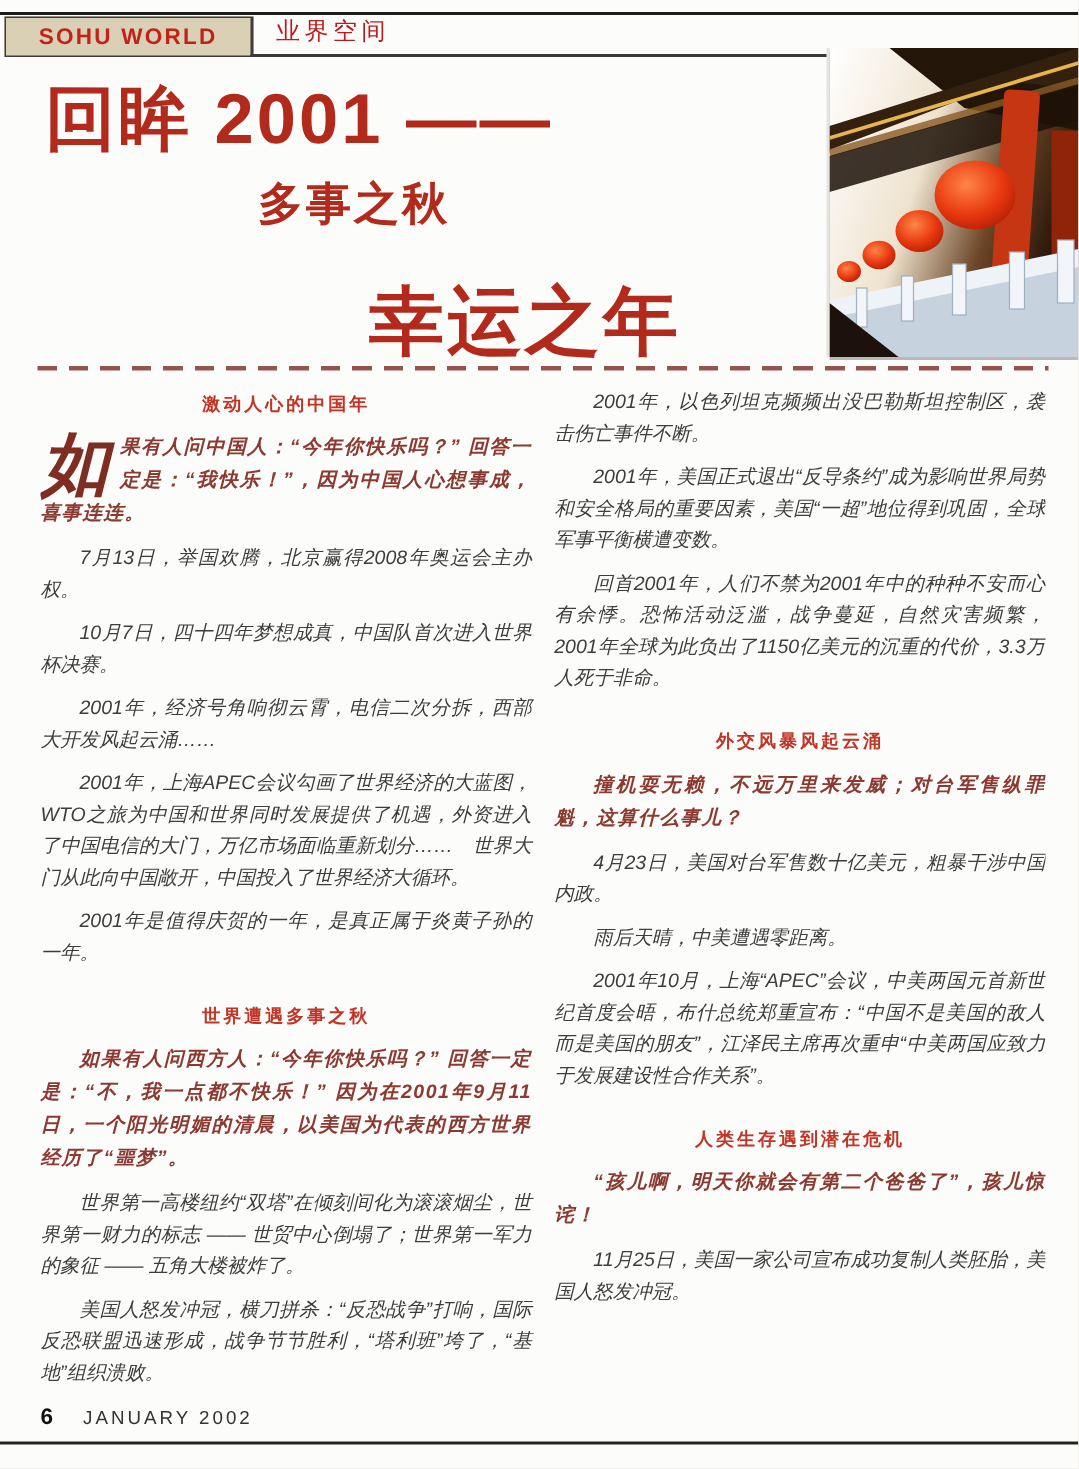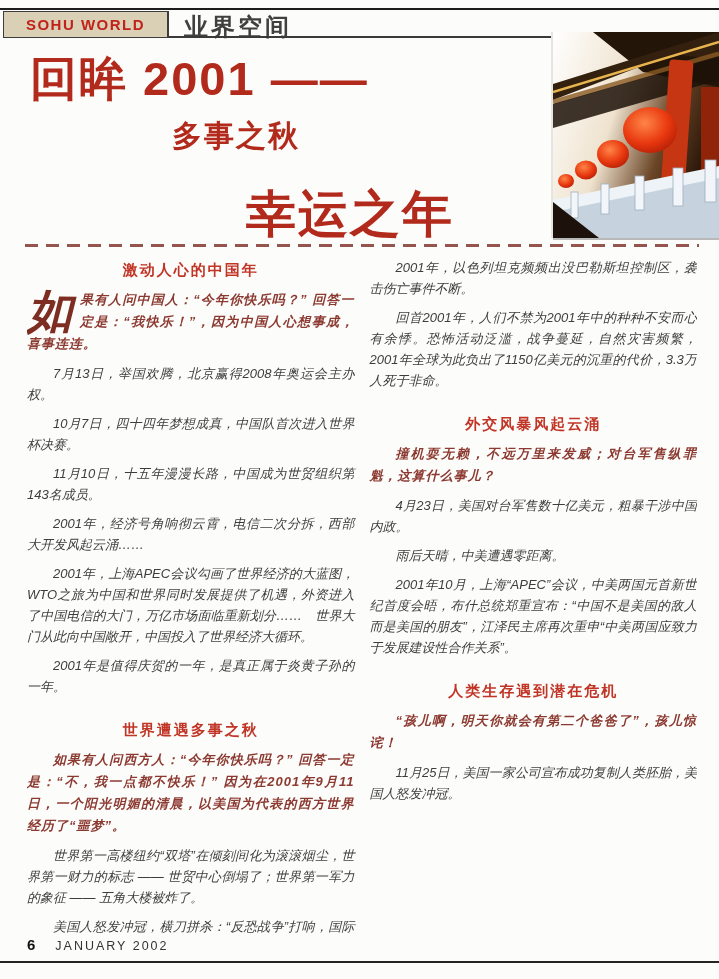--- a/index.html
+++ b/index.html
@@ -10,22 +10,22 @@
   }
   
   .rule-top{position:absolute;left:0;right:0;top:8px;height:2px;background:#1c1c1c;}
   .brand-box{
     position:absolute;left:3px;top:11px;width:163px;height:25px;
     background:#d9d0b5;border:1px solid #3c3c3c;border-right-width:2px;
     display:flex;align-items:center;justify-content:center;
   }
   .brand-box span{font-weight:bold;font-size:15px;letter-spacing:1.5px;color:#c2221a;}
   .section-title{
-    position:absolute;left:184px;top:11px;font-size:24px;font-weight:bold;
-    color:#404040;letter-spacing:3px;
+    position:absolute;left:184px;top:11px;font-size:16px;font-weight:normal;
+    color:#b91c1c;letter-spacing:3px;
   }
   .rule-mid{position:absolute;left:167px;right:0;top:36px;height:2px;background:#3a3a3a;}
   
   .t-line{position:absolute;font-weight:bold;color:#b22a1b;letter-spacing:2px;white-space:nowrap;}
   .t1{left:30px;top:48px;font-size:47px;}
   .t2{left:172px;top:116px;font-size:30px;}
   .t3{left:246px;top:181px;font-size:50px;}
   
   .photo{
     position:absolute;left:553px;top:32px;width:166px;height:206px;
@@ -37,21 +37,21 @@
     position:absolute;left:25px;right:20px;top:244px;height:3px;
     background:repeating-linear-gradient(90deg,#96544e 0 13px,transparent 13px 21px);
   }
   
   .cols{
     position:absolute;left:27px;right:22px;top:257px;bottom:44px;
     display:flex;gap:15px;overflow:hidden;
   }
   .col{flex:1;min-width:0;}
   .sec-h{
-    text-align:center;font-weight:bold;color:#c13527;font-size:15px;
+    text-align:center;font-weight:bold;color:#c13527;font-size:12px;
     letter-spacing:2px;margin:4px 0 9px 0;
   }
   .sec-h.gap{margin-top:24px;}
   .col p{
     margin:0 0 8px 0;font-size:13px;line-height:21px;color:#3d3d3d;
     text-align:justify;text-indent:2em;font-style:italic;
   }
   .col p.lead{
     color:#8c3a31;font-weight:bold;letter-spacing:1px;line-height:22px;
   }
@@ -125,33 +125,33 @@
 
   <div class="dashed"></div>
 
   <div class="cols">
 
     <div class="col">
       <div class="sec-h">激动人心的中国年</div>
       <p class="lead opener"><span class="dropcap">如</span><span>果有人问中国人：“今年你快乐吗？” 回答一定是：“我快乐！”，因为中国人心想事成，喜事连连。</span></p>
       <p>7月13日，举国欢腾，北京赢得2008年奥运会主办权。</p>
       <p>10月7日，四十四年梦想成真，中国队首次进入世界杯决赛。</p>
-      <p>11月10日，十五年漫漫长路，中国成为世贸组织第143名成员。</p>
       <p>2001年，经济号角响彻云霄，电信二次分拆，西部大开发风起云涌……</p>
       <p>2001年，上海APEC会议勾画了世界经济的大蓝图，WTO之旅为中国和世界同时发展提供了机遇，外资进入了中国电信的大门，万亿市场面临重新划分……　世界大门从此向中国敞开，中国投入了世界经济大循环。</p>
       <p>2001年是值得庆贺的一年，是真正属于炎黄子孙的一年。</p>
 
       <div class="sec-h gap">世界遭遇多事之秋</div>
       <p class="lead">如果有人问西方人：“今年你快乐吗？” 回答一定是：“不，我一点都不快乐！” 因为在2001年9月11日，一个阳光明媚的清晨，以美国为代表的西方世界经历了“噩梦”。</p>
       <p>世界第一高楼纽约“双塔”在倾刻间化为滚滚烟尘，世界第一财力的标志 —— 世贸中心倒塌了；世界第一军力的象征 —— 五角大楼被炸了。</p>
       <p>美国人怒发冲冠，横刀拼杀：“反恐战争”打响，国际反恐联盟迅速形成，战争节节胜利，“塔利班”垮了，“基地”组织溃败。</p>
     </div>
 
     <div class="col">
       <p>2001年，以色列坦克频频出没巴勒斯坦控制区，袭击伤亡事件不断。</p>
+      <p>2001年，美国正式退出“反导条约”成为影响世界局势和安全格局的重要因素，美国“一超”地位得到巩固，全球军事平衡横遭变数。</p>
       <p>回首2001年，人们不禁为2001年中的种种不安而心有余悸。恐怖活动泛滥，战争蔓延，自然灾害频繁，2001年全球为此负出了1150亿美元的沉重的代价，3.3万人死于非命。</p>
 
       <div class="sec-h gap">外交风暴风起云涌</div>
       <p class="lead">撞机耍无赖，不远万里来发威；对台军售纵罪魁，这算什么事儿？</p>
       <p>4月23日，美国对台军售数十亿美元，粗暴干涉中国内政。</p>
       <p>雨后天晴，中美遭遇零距离。</p>
       <p>2001年10月，上海“APEC”会议，中美两国元首新世纪首度会晤，布什总统郑重宣布：“中国不是美国的敌人而是美国的朋友”，江泽民主席再次重申“中美两国应致力于发展建设性合作关系”。</p>
 
       <div class="sec-h gap">人类生存遇到潜在危机</div>
       <p class="lead">“孩儿啊，明天你就会有第二个爸爸了”，孩儿惊诧！</p>

